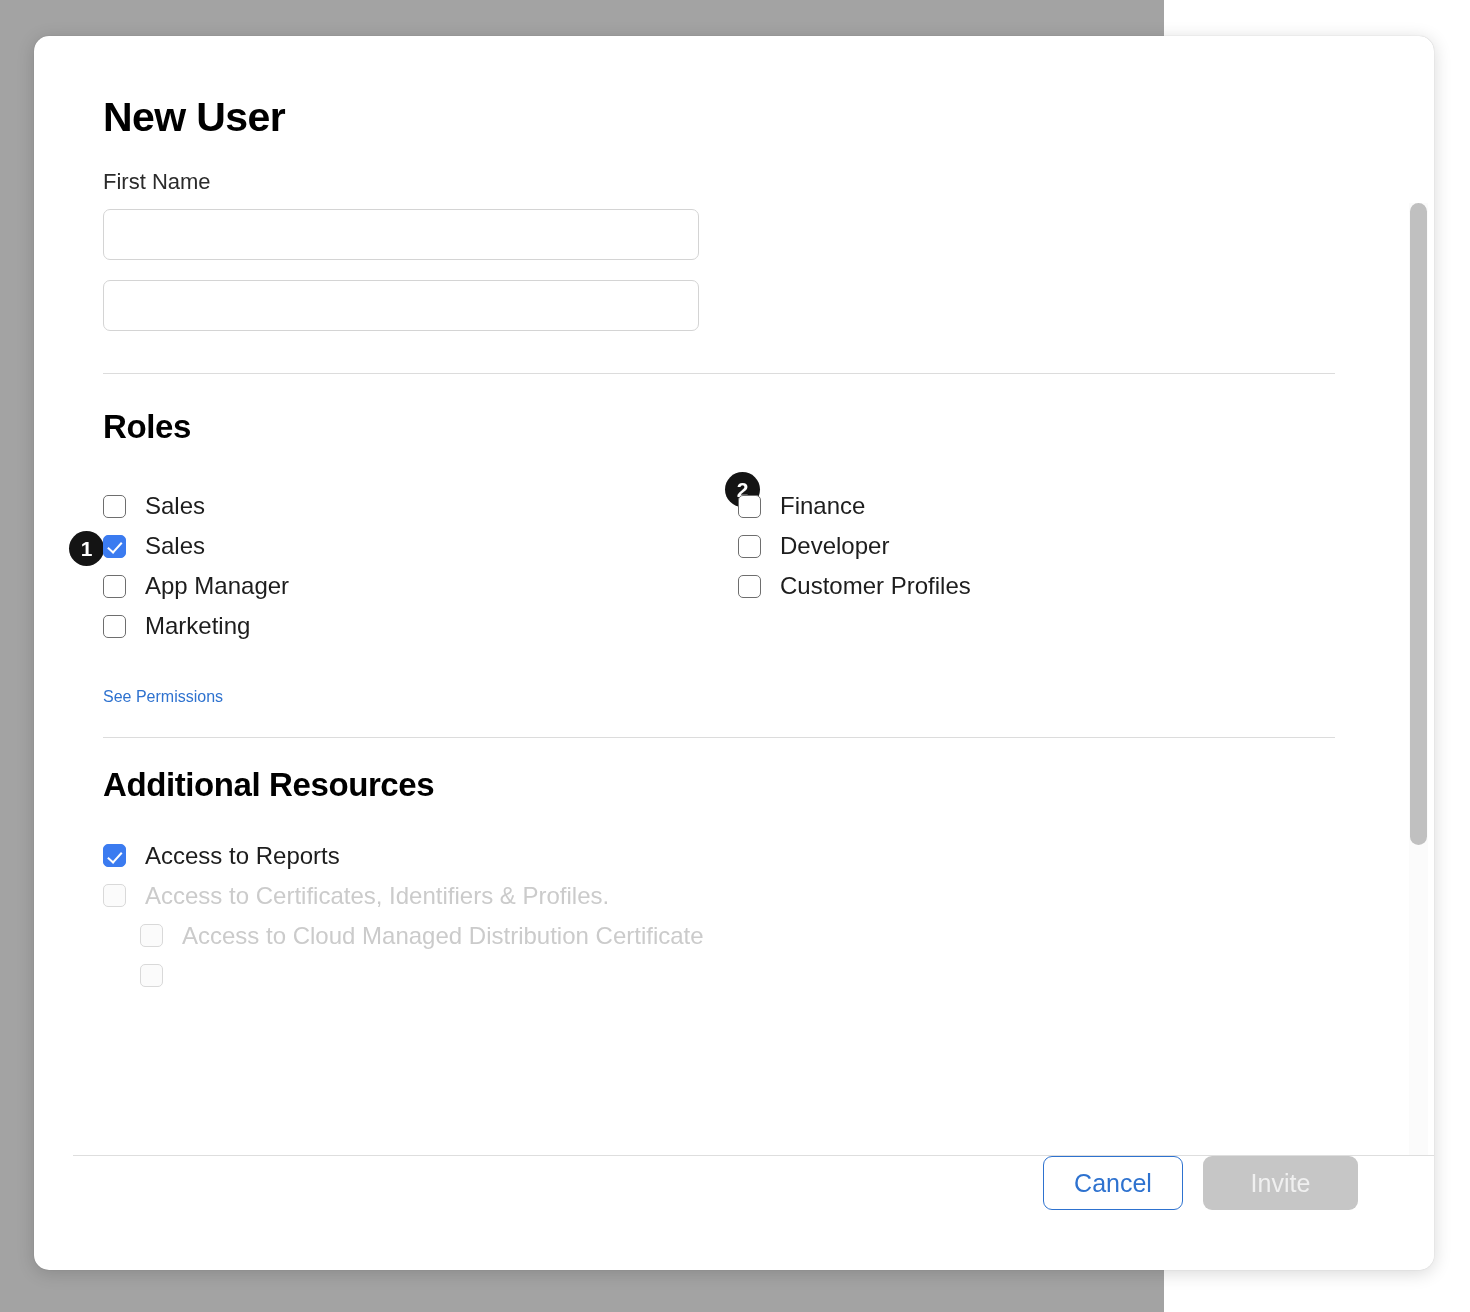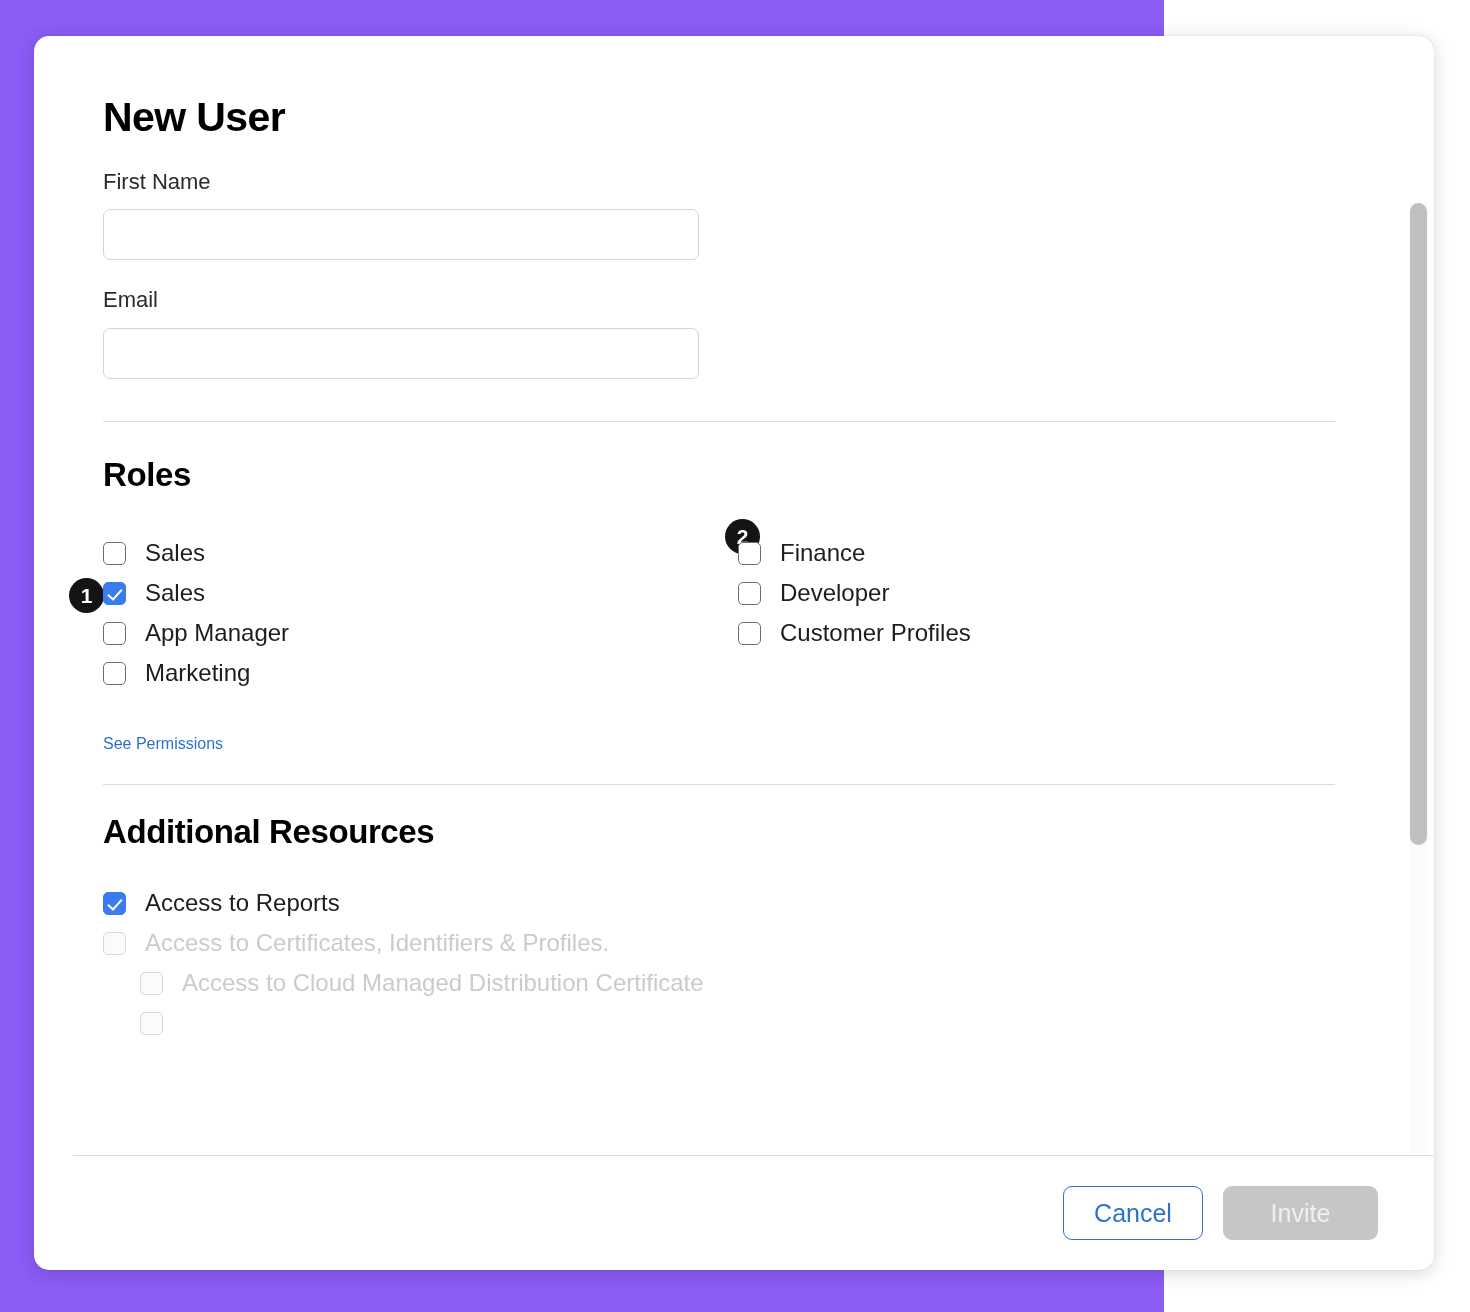--- a/index.html
+++ b/index.html
@@ -9,21 +9,21 @@
     height: 1312px;
     background: #ffffff;
     font-family: "Liberation Sans", sans-serif;
     overflow: hidden;
   }
 
   #stage {
     position: relative;
     width: 1164px;
     height: 1312px;
-    background: #8b5cf6;
+    background: #a3a3a3;
   }
 
   
   .dialog {
     position: absolute;
     left: 34px;
     top: 36px;
     width: 1400px;
     height: 1234px;
     background: #ffffff;
@@ -48,21 +48,20 @@
     color: #000000;
     letter-spacing: -0.6px;
     line-height: 1.05;
     margin-bottom: 30px;
   }
 
   
   .field-row {
     display: flex;
     gap: 39px;
-    margin-top: 7px;
   }
 
   .field {
     width: 596px;
     flex: 0 0 596px;
     margin-bottom: 20px;
   }
 
   .field-label {
     font-size: 22px;
@@ -207,23 +206,22 @@
     border-radius: 9px;
     background: #c0c0c0;
   }
 
   
   .dialog-footer {
     flex: 0 0 115px;
     height: 115px;
     border-top: 1px solid #dedede;
     display: flex;
-    align-items: center;
     justify-content: flex-end;
-    padding-right: 56px;
+    padding-right: 76px;
     gap: 20px;
     background: #ffffff;
     margin-left: 39px;
   }
 
   .btn {
     font-family: "Liberation Sans", sans-serif;
     font-size: 25px;
     border-radius: 9px;
     height: 54px;
@@ -256,21 +254,20 @@
 
       <div class="field-row">
         <div class="field">
           <label class="field-label">First Name</label>
           <input class="field-input" type="text" value="" style="">
         </div>
       </div>
 
       <div class="field-row">
         <div class="field">
-          <label class="field-label">Email</label>
           <input class="field-input" type="text" value="" style="">
         </div>
       </div>
 
       <div class="divider"></div>
 
       <div class="roles-section">
         <div class="section-title">Roles</div>
 
         <div class="roles-grid">

